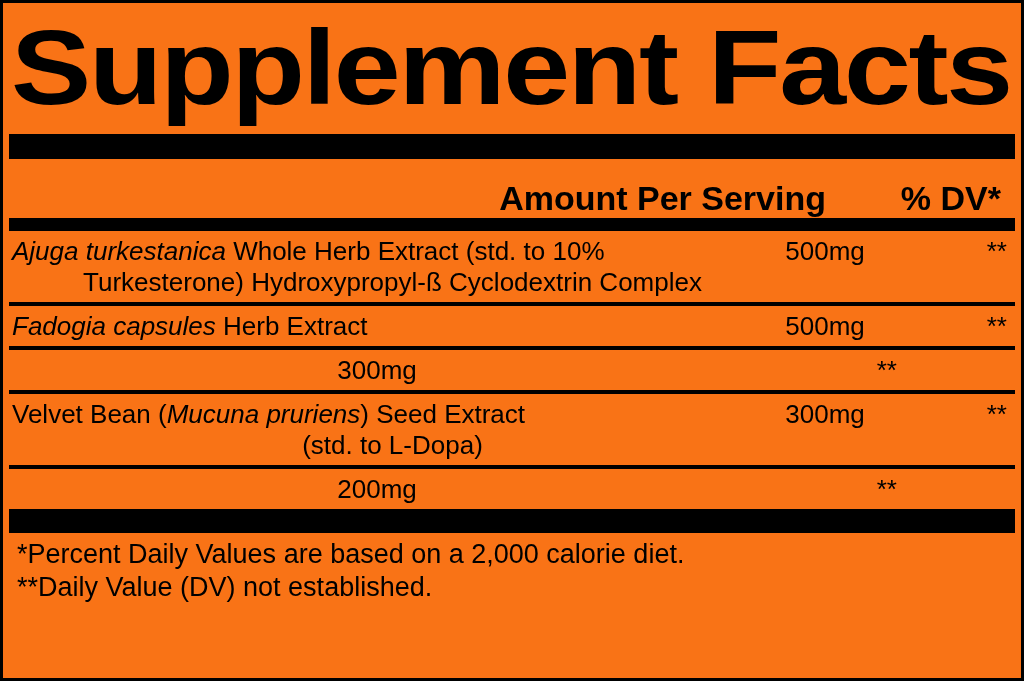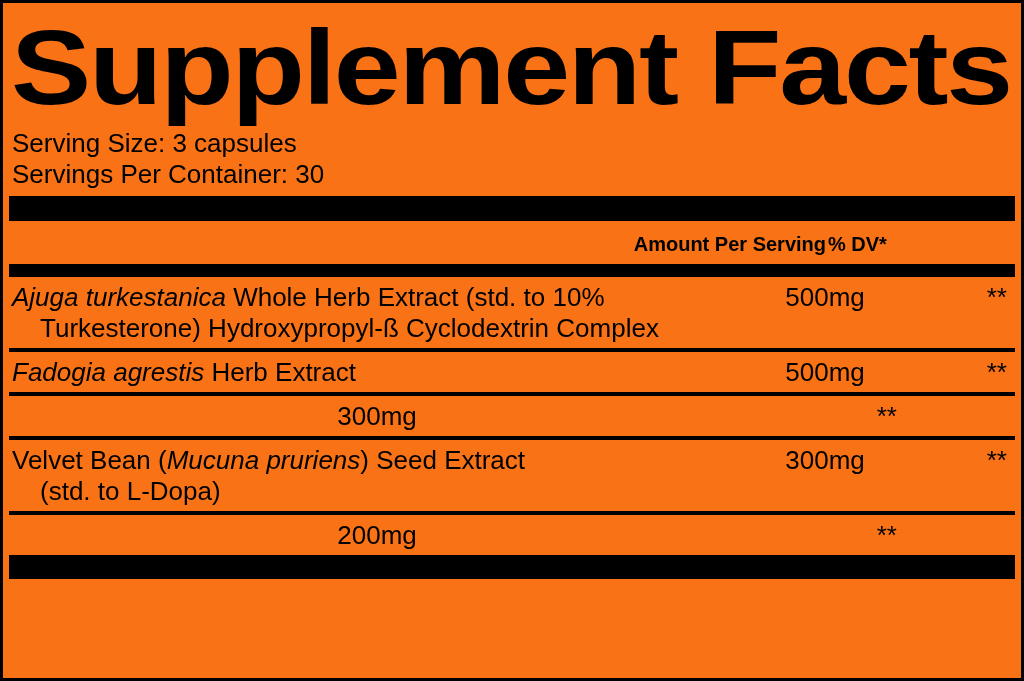--- a/index.html
+++ b/index.html
@@ -37,58 +37,55 @@
   .bar-thick-top    { height: 25px; margin-top: 6px; }
   .bar-medium       { height: 13px; }
   .bar-thick-bottom { height: 24px; }
 
   
   .col-header {
     display: grid;
     grid-template-columns: 1fr 187px;
     padding: 9px 0 6px 0;
     font-weight: bold;
-    font-size: 20px;
+    font-size: 34px;
     line-height: 28px;
+    margin-top: 16px;
   }
   .col-header .amount-header { text-align: right; padding-right: 2px; }
-  .col-header .dv-header     { text-align: left; padding-right: 14px; }
+  .col-header .dv-header     { text-align: right; padding-right: 14px; }
 
   
   .row {
     display: grid;
     grid-template-columns: 1fr 160px 110px;
     padding: 5px 0 4px 0;
     border-bottom: 4px solid #000;
     font-size: 26px;
     line-height: 31px;
   }
   .row:last-child { border-bottom: none; }
   .cell.name { padding-left: 3px; }
-  .name-line.cont { padding-left: 28px; }
+  .name-line.cont { padding-left: 28px; text-align: center; }
   .cell.amount { text-align: center; }
   .cell.dv { text-align: right; padding-right: 8px; font-size: 26px; }
 
   
   .footnotes { padding: 5px 0 0 8px; }
   .footnote { font-size: 27px; line-height: 33px; }
 </style>
 </head>
 <body>
 
 <div class="label">
 
   <svg class="title-svg" width="1006" height="112" viewBox="0 0 1006 112">
     <text x="2" y="88" textLength="1000" lengthAdjust="spacingAndGlyphs">Supplement Facts</text>
   </svg>
 
-  <div class="serving-block">
-    <div class="serving-line">Serving Size: 3 capsules</div>
-    <div class="serving-line">Servings Per Container: 30</div>
-  </div>
 
   <div class="bar bar-thick-top"></div>
 
   <div class="col-header">
     <div class="amount-header">Amount Per Serving</div>
     <div class="dv-header">% DV*</div>
   </div>
 
   <div class="bar bar-medium"></div>
 
@@ -97,21 +94,21 @@
     <div class="cell name">
           <div class="name-line"><i>Ajuga turkestanica</i><span> Whole Herb Extract (std. to 10%</span></div>
           <div class="name-line cont"><span>Turkesterone) Hydroxypropyl-ß Cyclodextrin Complex</span></div>
         </div>
     <div class="cell amount">500mg</div>
     <div class="cell dv">**</div>
   </div>
 
   <div class="row">
     <div class="cell name">
-          <div class="name-line"><i>Fadogia agrestis</i><span> Herb Extract</span></div>
+          <div class="name-line"><i>Fadogia capsules</i><span> Herb Extract</span></div>
         </div>
     <div class="cell amount">500mg</div>
     <div class="cell dv">**</div>
   </div>
 
   <div class="row">
     <div class="cell amount">300mg</div>
     <div class="cell dv">**</div>
   </div>
 
@@ -125,14 +122,18 @@
   </div>
 
   <div class="row">
     <div class="cell amount">200mg</div>
     <div class="cell dv">**</div>
   </div>
 </div>
 
   <div class="bar bar-thick-bottom"></div>
 
+  <div class="footnotes">
+    <div class="footnote">*Percent Daily Values are based on a 2,000 calorie diet.</div>
+    <div class="footnote">**Daily Value (DV) not established.</div>
+  </div>
 
 </div>
 
 </body></html>

